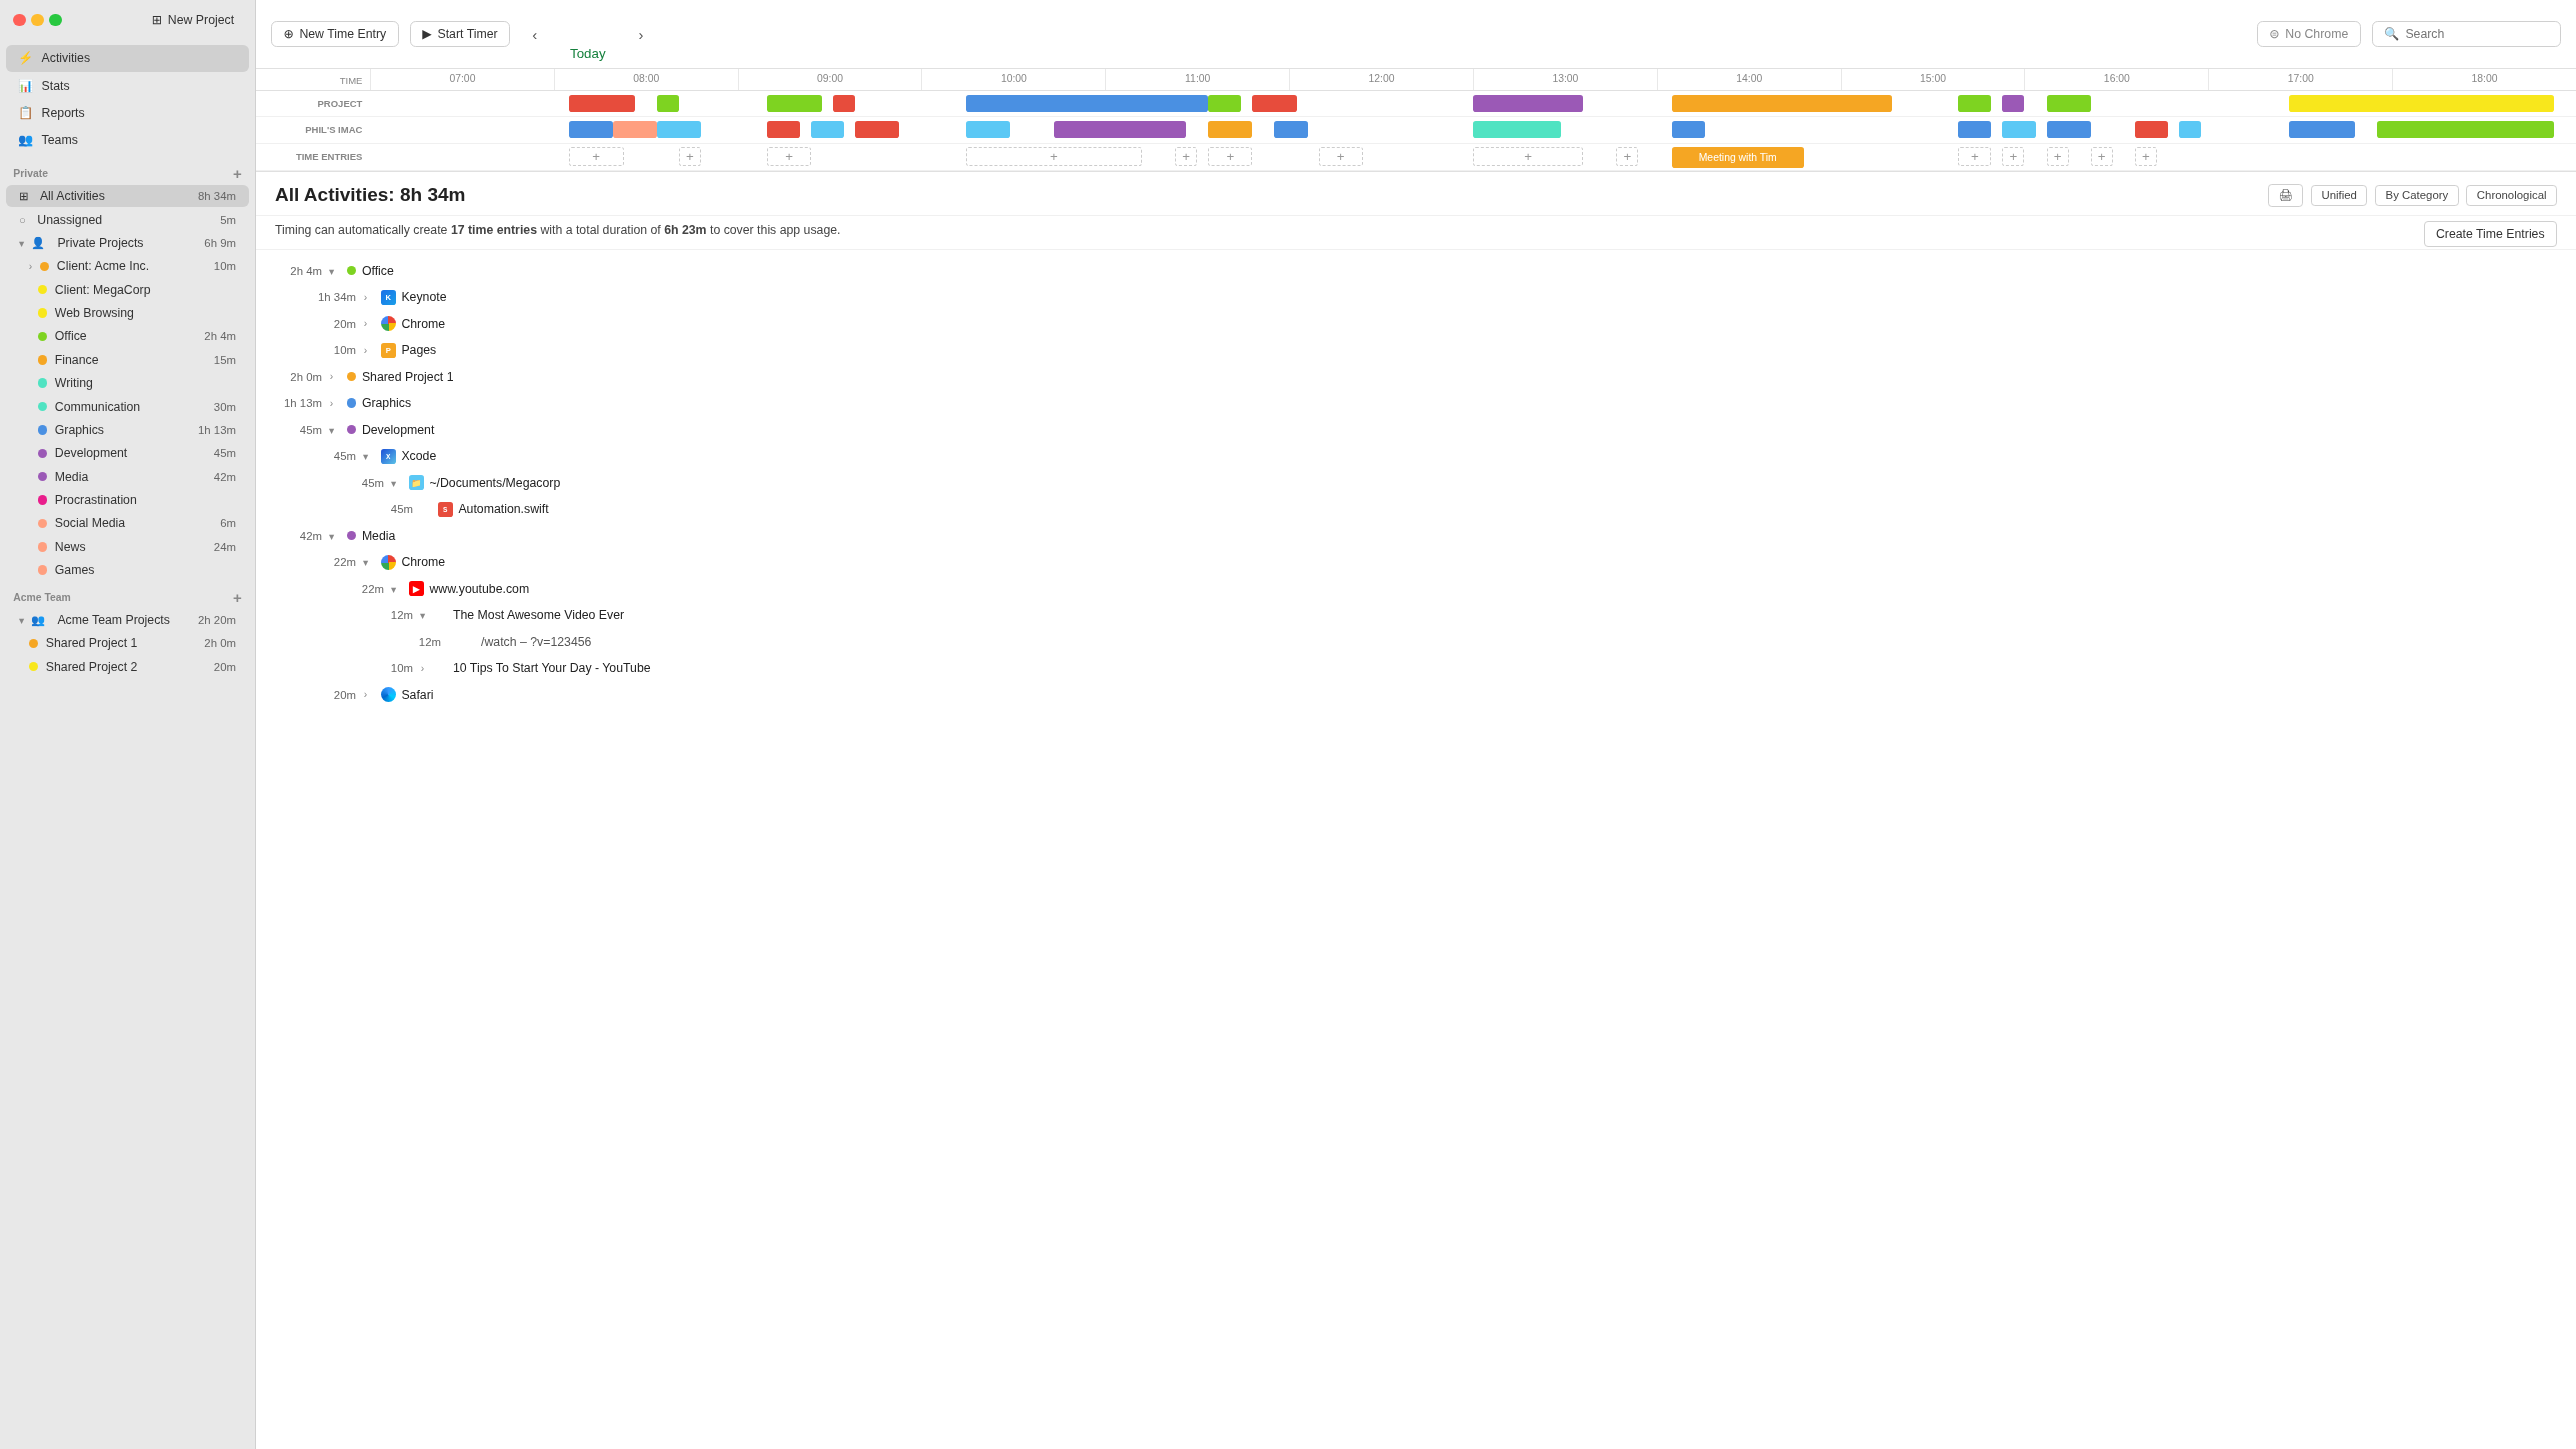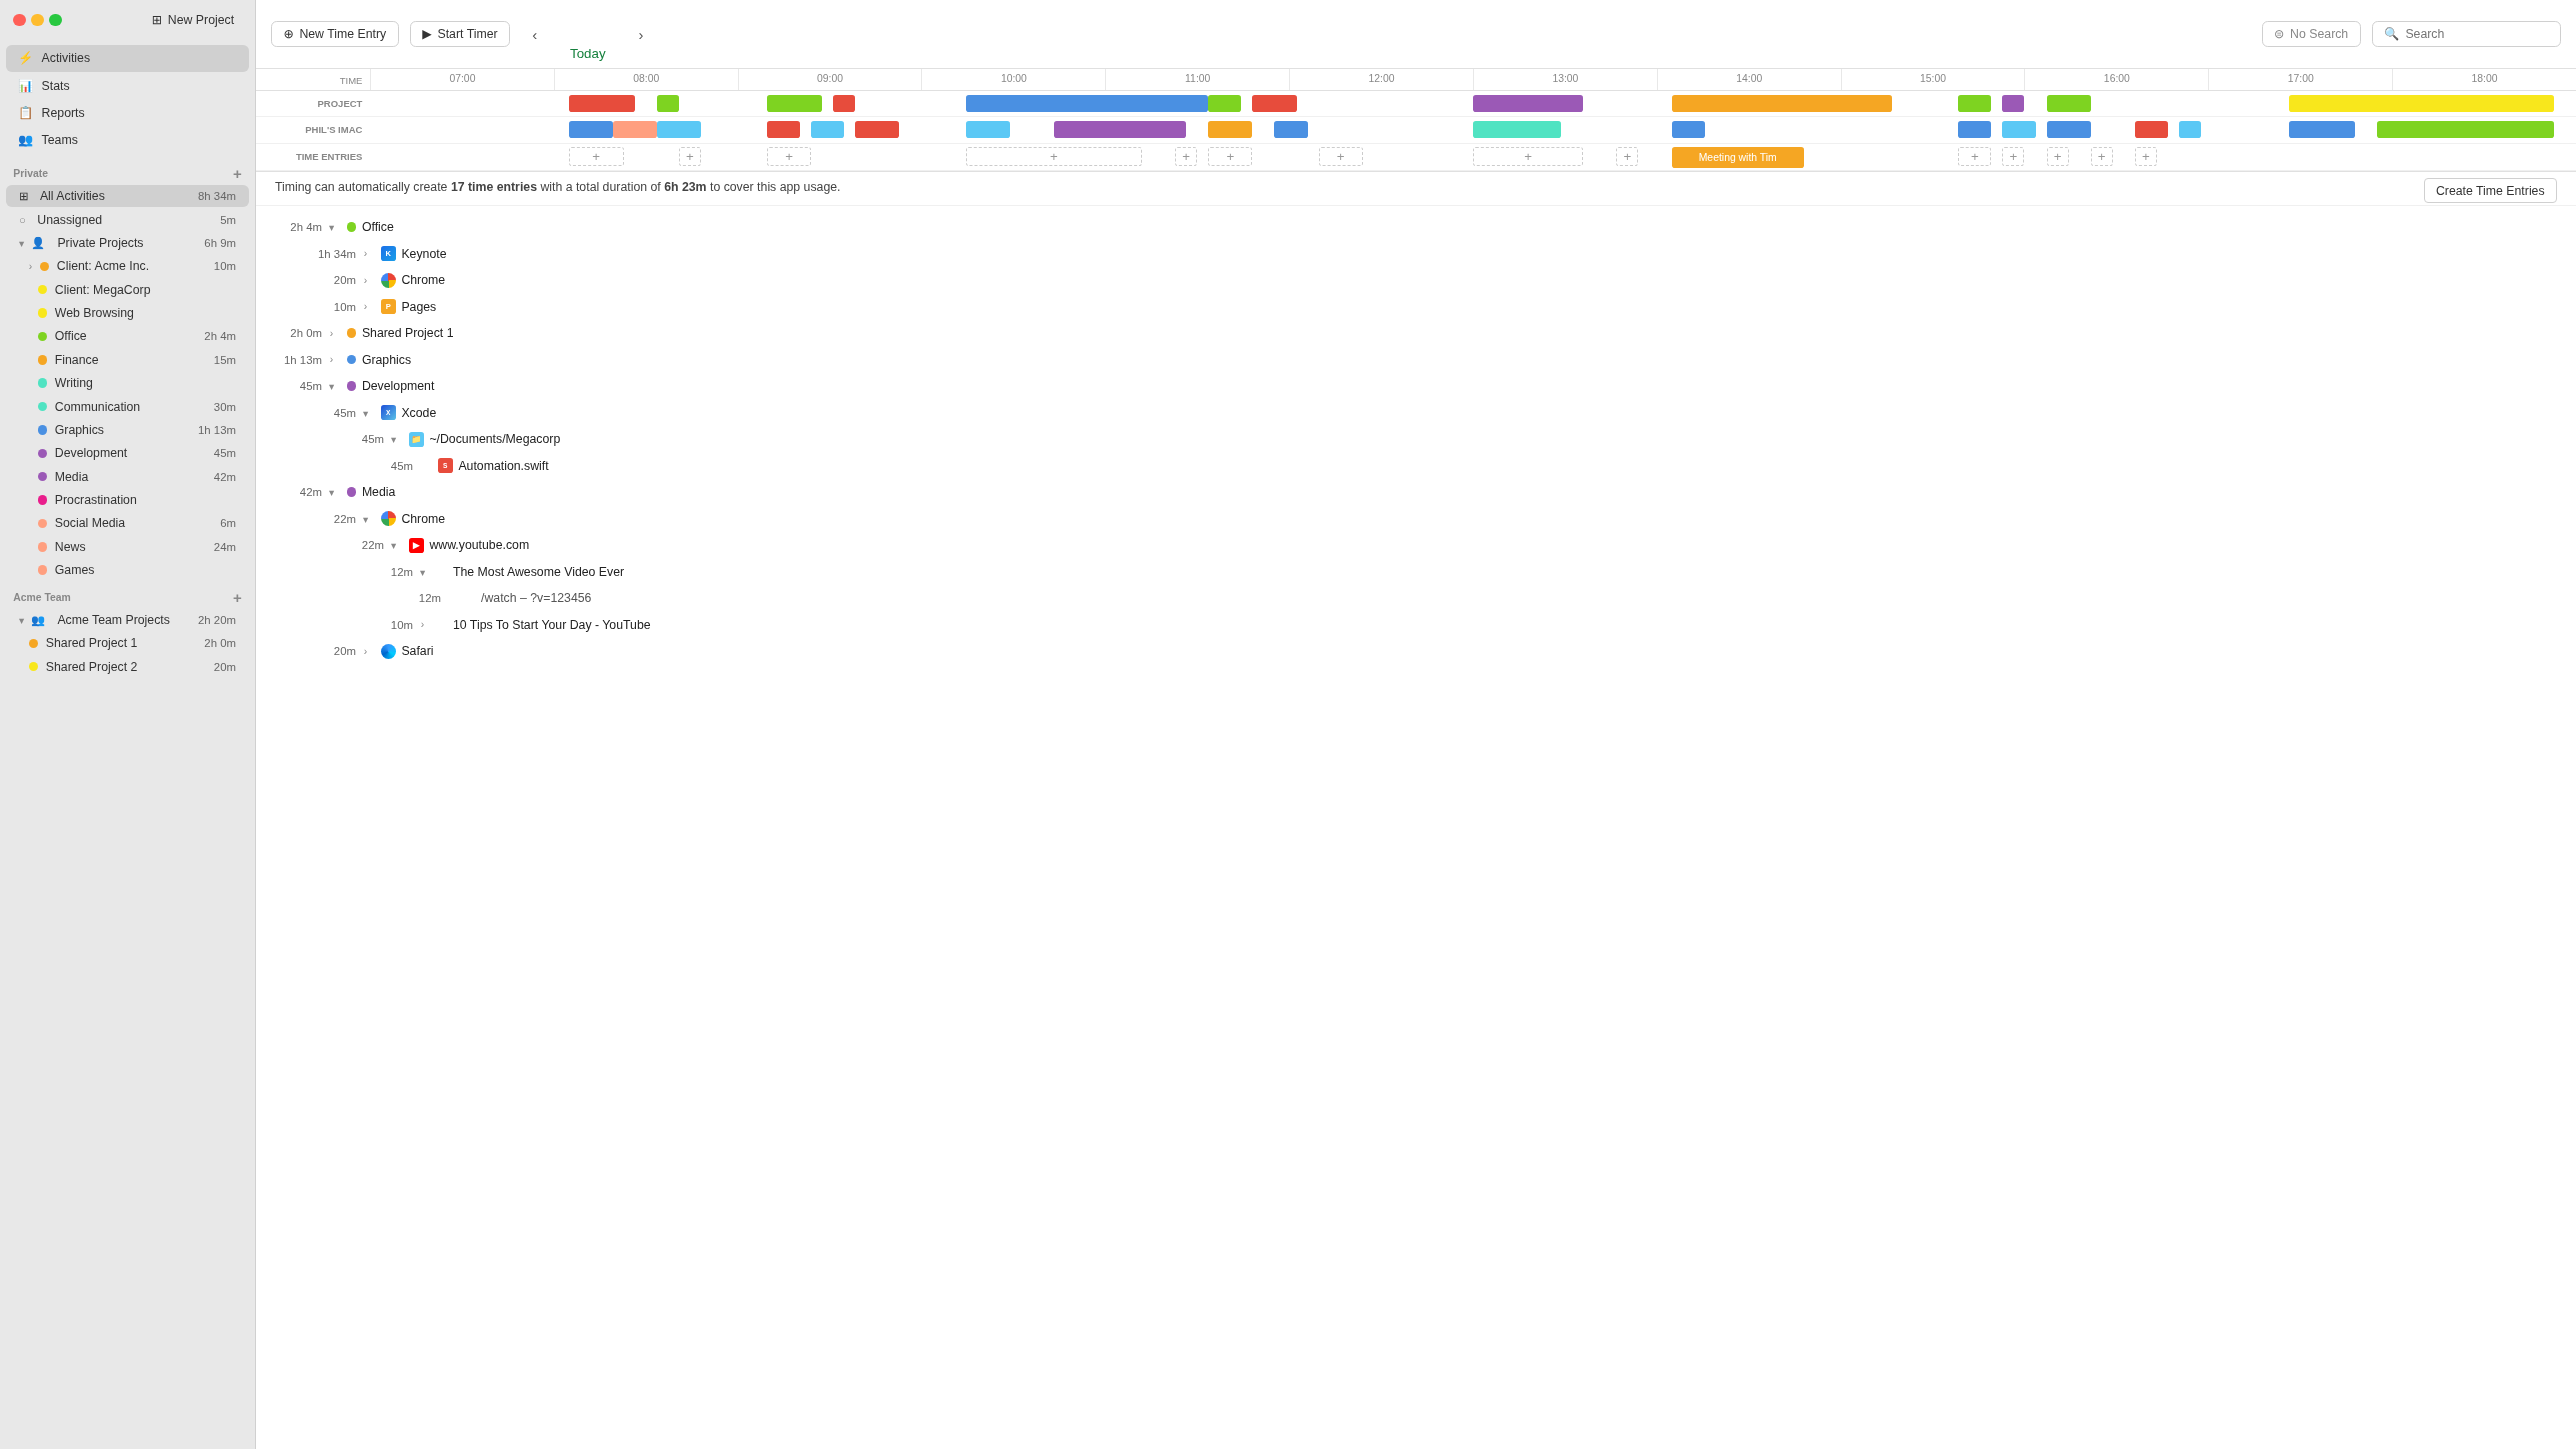--- a/index.html
+++ b/index.html
@@ -335,21 +335,21 @@
     <button class="toolbar-btn">
       <span>▶</span>
       <span>Start Timer</span>
     </button>
     <button class="nav-arrow">‹</button>
     <span class="date-label">Today</span>
     <button class="nav-arrow">›</button>
     <div class="spacer"></div>
     <div class="filter-btn">
       <span>⊜</span>
-      <span>No Search</span>
+      <span>No Chrome</span>
     </div>
     <div class="search-box">
       <span>🔍</span>
       <input type="text" style="border: none; outline: none; background: transparent; font-size: 12.3px; color: rgb(170, 170, 170); width: 133px;" placeholder="Search">
     </div>
   </div>
 
   <div class="timeline-container">
     <div class="timeline">
 
@@ -463,20 +463,29 @@
             </div>
           <div style="position:absolute;left:80%;width:1%;height:19px;border:1.4px dashed #ccc;border-radius:2.8px;top:3.8px;display:flex;align-items:center;justify-content:center;">
               <span style="font-size:13.3px;color:#999;">+</span>
             </div>
         </div>
       </div>
     </div>
   </div>
 
   <div class="activity-content">
+    <div class="activity-header">
+      <h1 class="activity-title">All Activities: 8h 34m</h1>
+      <div class="activity-controls">
+        <button class="view-btn">🖨</button>
+        <button class="view-btn">Unified</button>
+        <button class="view-btn">By Category</button>
+        <button class="view-btn">Chronological</button>
+      </div>
+    </div>
 
     <div class="timing-note">
       <span>Timing can automatically create </span><strong>17 time entries</strong><span> with a total duration of </span><strong>6h 23m</strong><span> to cover this app usage.</span>
       <button class="create-btn" style="float:right;margin-top:-1.9px;">Create Time Entries</button>
     </div>
 
     <div class="activity-list">
 
       <div class="activity-row">
         <span class="activity-duration">2h 4m</span>

